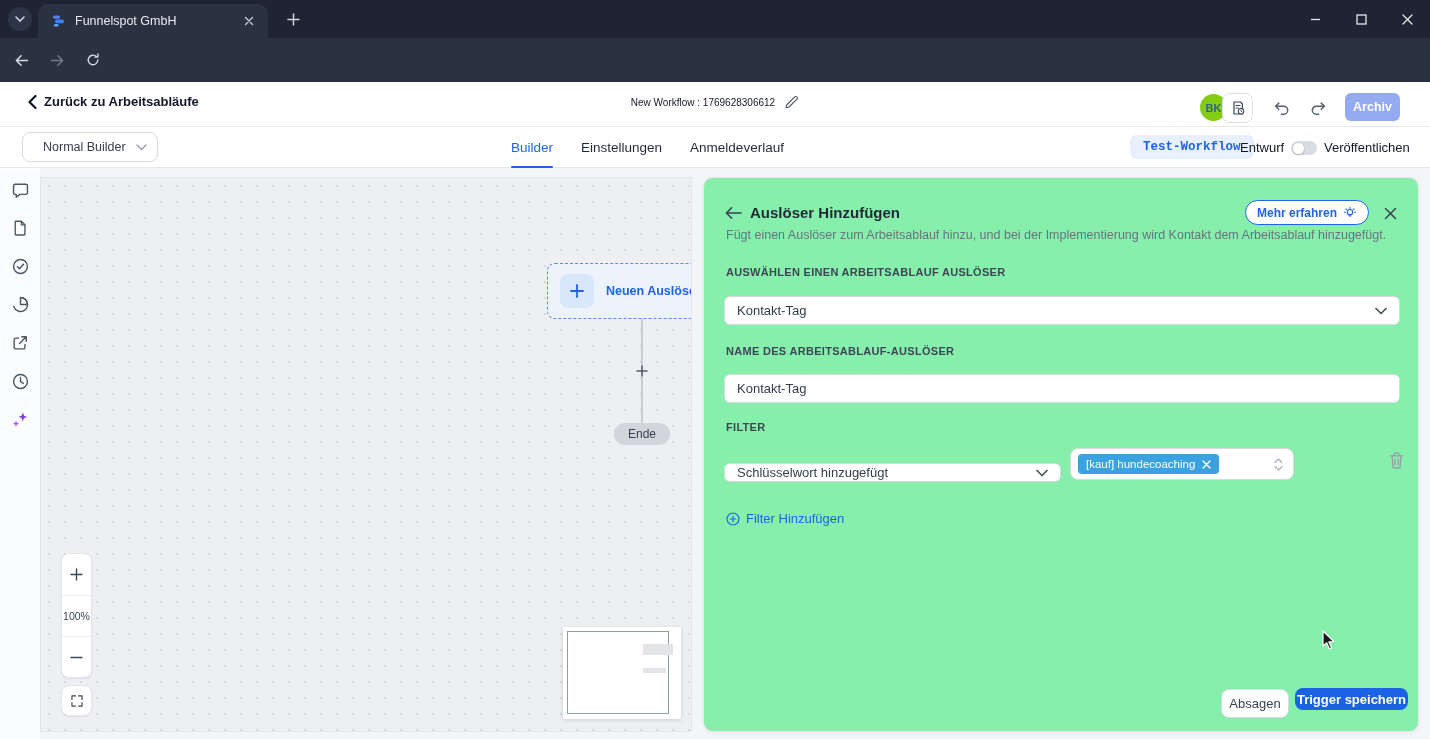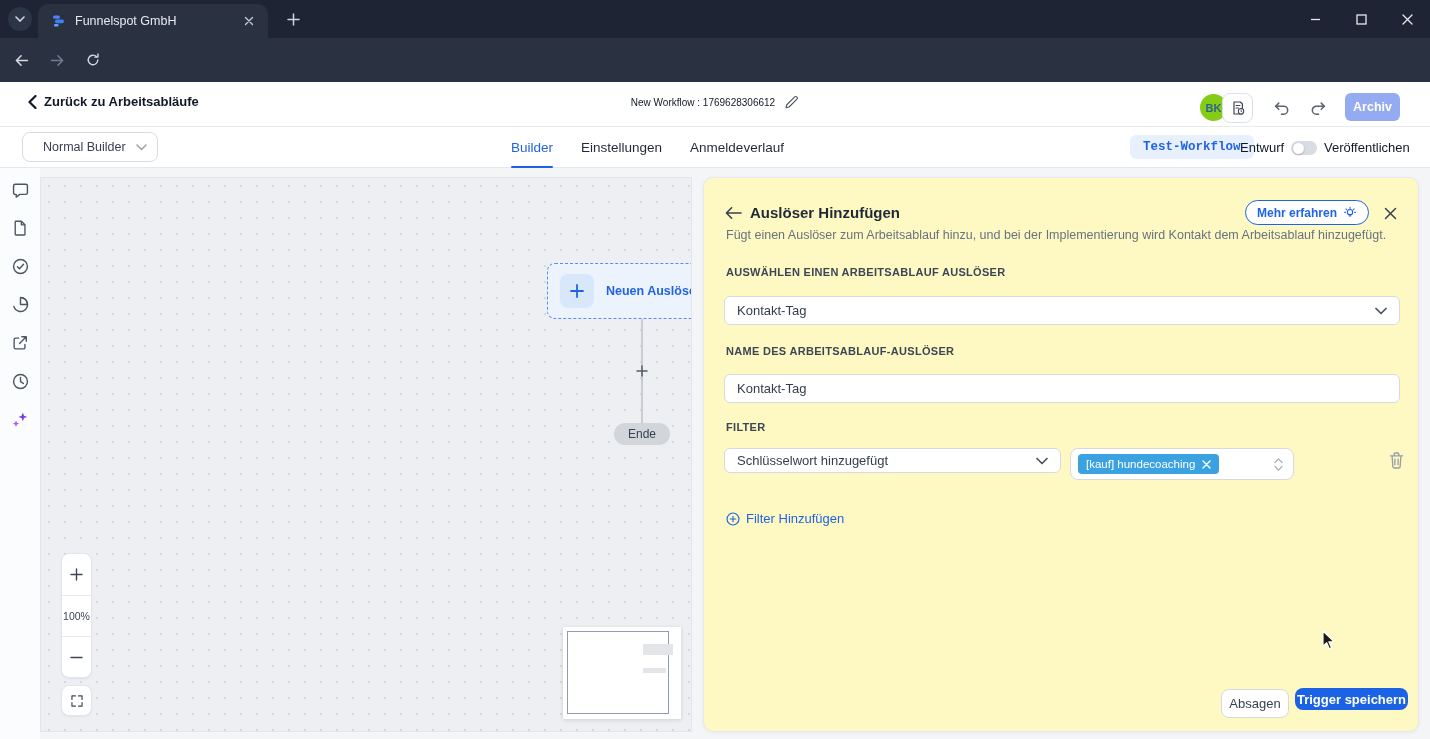--- a/index.html
+++ b/index.html
@@ -69,21 +69,21 @@
   .zoom-cell { width:100%; height:41px; display:flex; align-items:center; justify-content:center; color:#3c4654; }
   .zoom-cell + .zoom-cell { border-top:1px solid #e8eaee; }
   #zoom-level { font-size:10.5px; }
   #fit-btn { position:absolute; left:20px; top:507px; width:31px; height:31px; background:#fff; border:1px solid #e2e5ea; border-radius:8px; box-shadow:0 1px 2px rgba(16,24,40,.06); display:flex; align-items:center; justify-content:center; }
   #minimap { position:absolute; left:522px; top:449px; width:118px; height:92px; background:#fff; box-shadow:0 1px 4px rgba(16,24,40,.15); }
   #minimap-viewport { position:absolute; left:4px; top:4px; width:102px; height:83px; border:1.5px solid #8e9cb3; background:#fff; }
   .mini-node-1 { position:absolute; left:80px; top:17px; width:30px; height:11px; background:#e3e5e8; }
   .mini-node-2 { position:absolute; left:80px; top:41px; width:23px; height:5px; background:#e3e5e8; }
 
   
-  #panel { position:absolute; left:703px; top:9px; width:716px; height:555px; background:#fef9c3; border:1px solid #e6e8ee; border-radius:10px; box-shadow:0 1px 4px rgba(16,24,40,.05); }
+  #panel { position:absolute; left:703px; top:9px; width:716px; height:555px; background:#86efac; border:1px solid #e6e8ee; border-radius:10px; box-shadow:0 1px 4px rgba(16,24,40,.05); }
   #panel-back { position:absolute; left:20px; top:26px; width:18px; height:18px; display:flex; align-items:center; justify-content:center; }
   #panel-title { position:absolute; left:46px; top:26px; font-size:15px; font-weight:600; color:#1f2937; }
   #learn-more-btn { position:absolute; right:49px; top:22px; height:25px; border:1px solid #2064e4; border-radius:13px; background:#fff; color:#2064e4; font-size:12px; font-weight:600; font-family:inherit; display:flex; align-items:center; gap:6px; padding:0 11px; }
   #panel-close { position:absolute; right:20px; top:27px; width:16px; height:16px; display:flex; align-items:center; justify-content:center; }
   #panel-desc { position:absolute; left:22px; top:50px; right:26px; font-size:12.5px; color:#68737f; }
   .field-label { position:absolute; left:22px; font-size:11px; font-weight:700; color:#3c4654; letter-spacing:.3px; }
   .select-box { position:absolute; height:29px; border:1px solid #d5dae1; border-radius:6px; background:#fff; display:flex; align-items:center; justify-content:space-between; padding:0 12px; }
   .select-box span { font-size:13px; color:#333e4d; }
   .text-input { position:absolute; height:29px; border:1px solid #d5dae1; border-radius:6px; background:#fff; font-size:13px; color:#333e4d; padding:0 12px; font-family:inherit; outline:none; }
   #multiselect { position:absolute; left:366px; top:270px; width:224px; height:32px; border:1px solid #d5dae1; border-radius:8px; background:#fff; display:flex; align-items:center; padding:0 10px 0 7px; }
@@ -393,21 +393,21 @@
         <span>Kontakt-Tag</span>
         <svg width="12" height="8" viewBox="0 0 12 8">
             <path d="M1 1.5l5 5 5-5" stroke="#4b5563" stroke-width="1.7" fill="none" stroke-linecap="round" stroke-linejoin="round"></path>
           </svg>
       </div>
 
       <div class="field-label" style="top:167px">NAME DES ARBEITSABLAUF-AUSLÖSER</div>
       <input class="text-input" style="left: 20px; top: 196px; width: 676px;" value="Kontakt-Tag">
 
       <div class="field-label" style="top:243px">FILTER</div>
-      <div class="select-box" style="left:20px; top:270px; width:337px; height:25px">
+      <div class="select-box" style="left:20px; top:285px; width:337px; height:19px">
         <span>Schlüsselwort hinzugefügt</span>
         <svg width="12" height="8" viewBox="0 0 12 8">
             <path d="M1 1.5l5 5 5-5" stroke="#4b5563" stroke-width="1.7" fill="none" stroke-linecap="round" stroke-linejoin="round"></path>
           </svg>
       </div>
       <div id="multiselect">
         <span id="filter-tag">
           <span>[kauf] hundecoaching</span>
           <svg width="9" height="9" viewBox="0 0 9 9">
               <path d="M1 1l7 7M8 1L1 8" stroke="#fff" stroke-width="1.4" stroke-linecap="round"></path>

